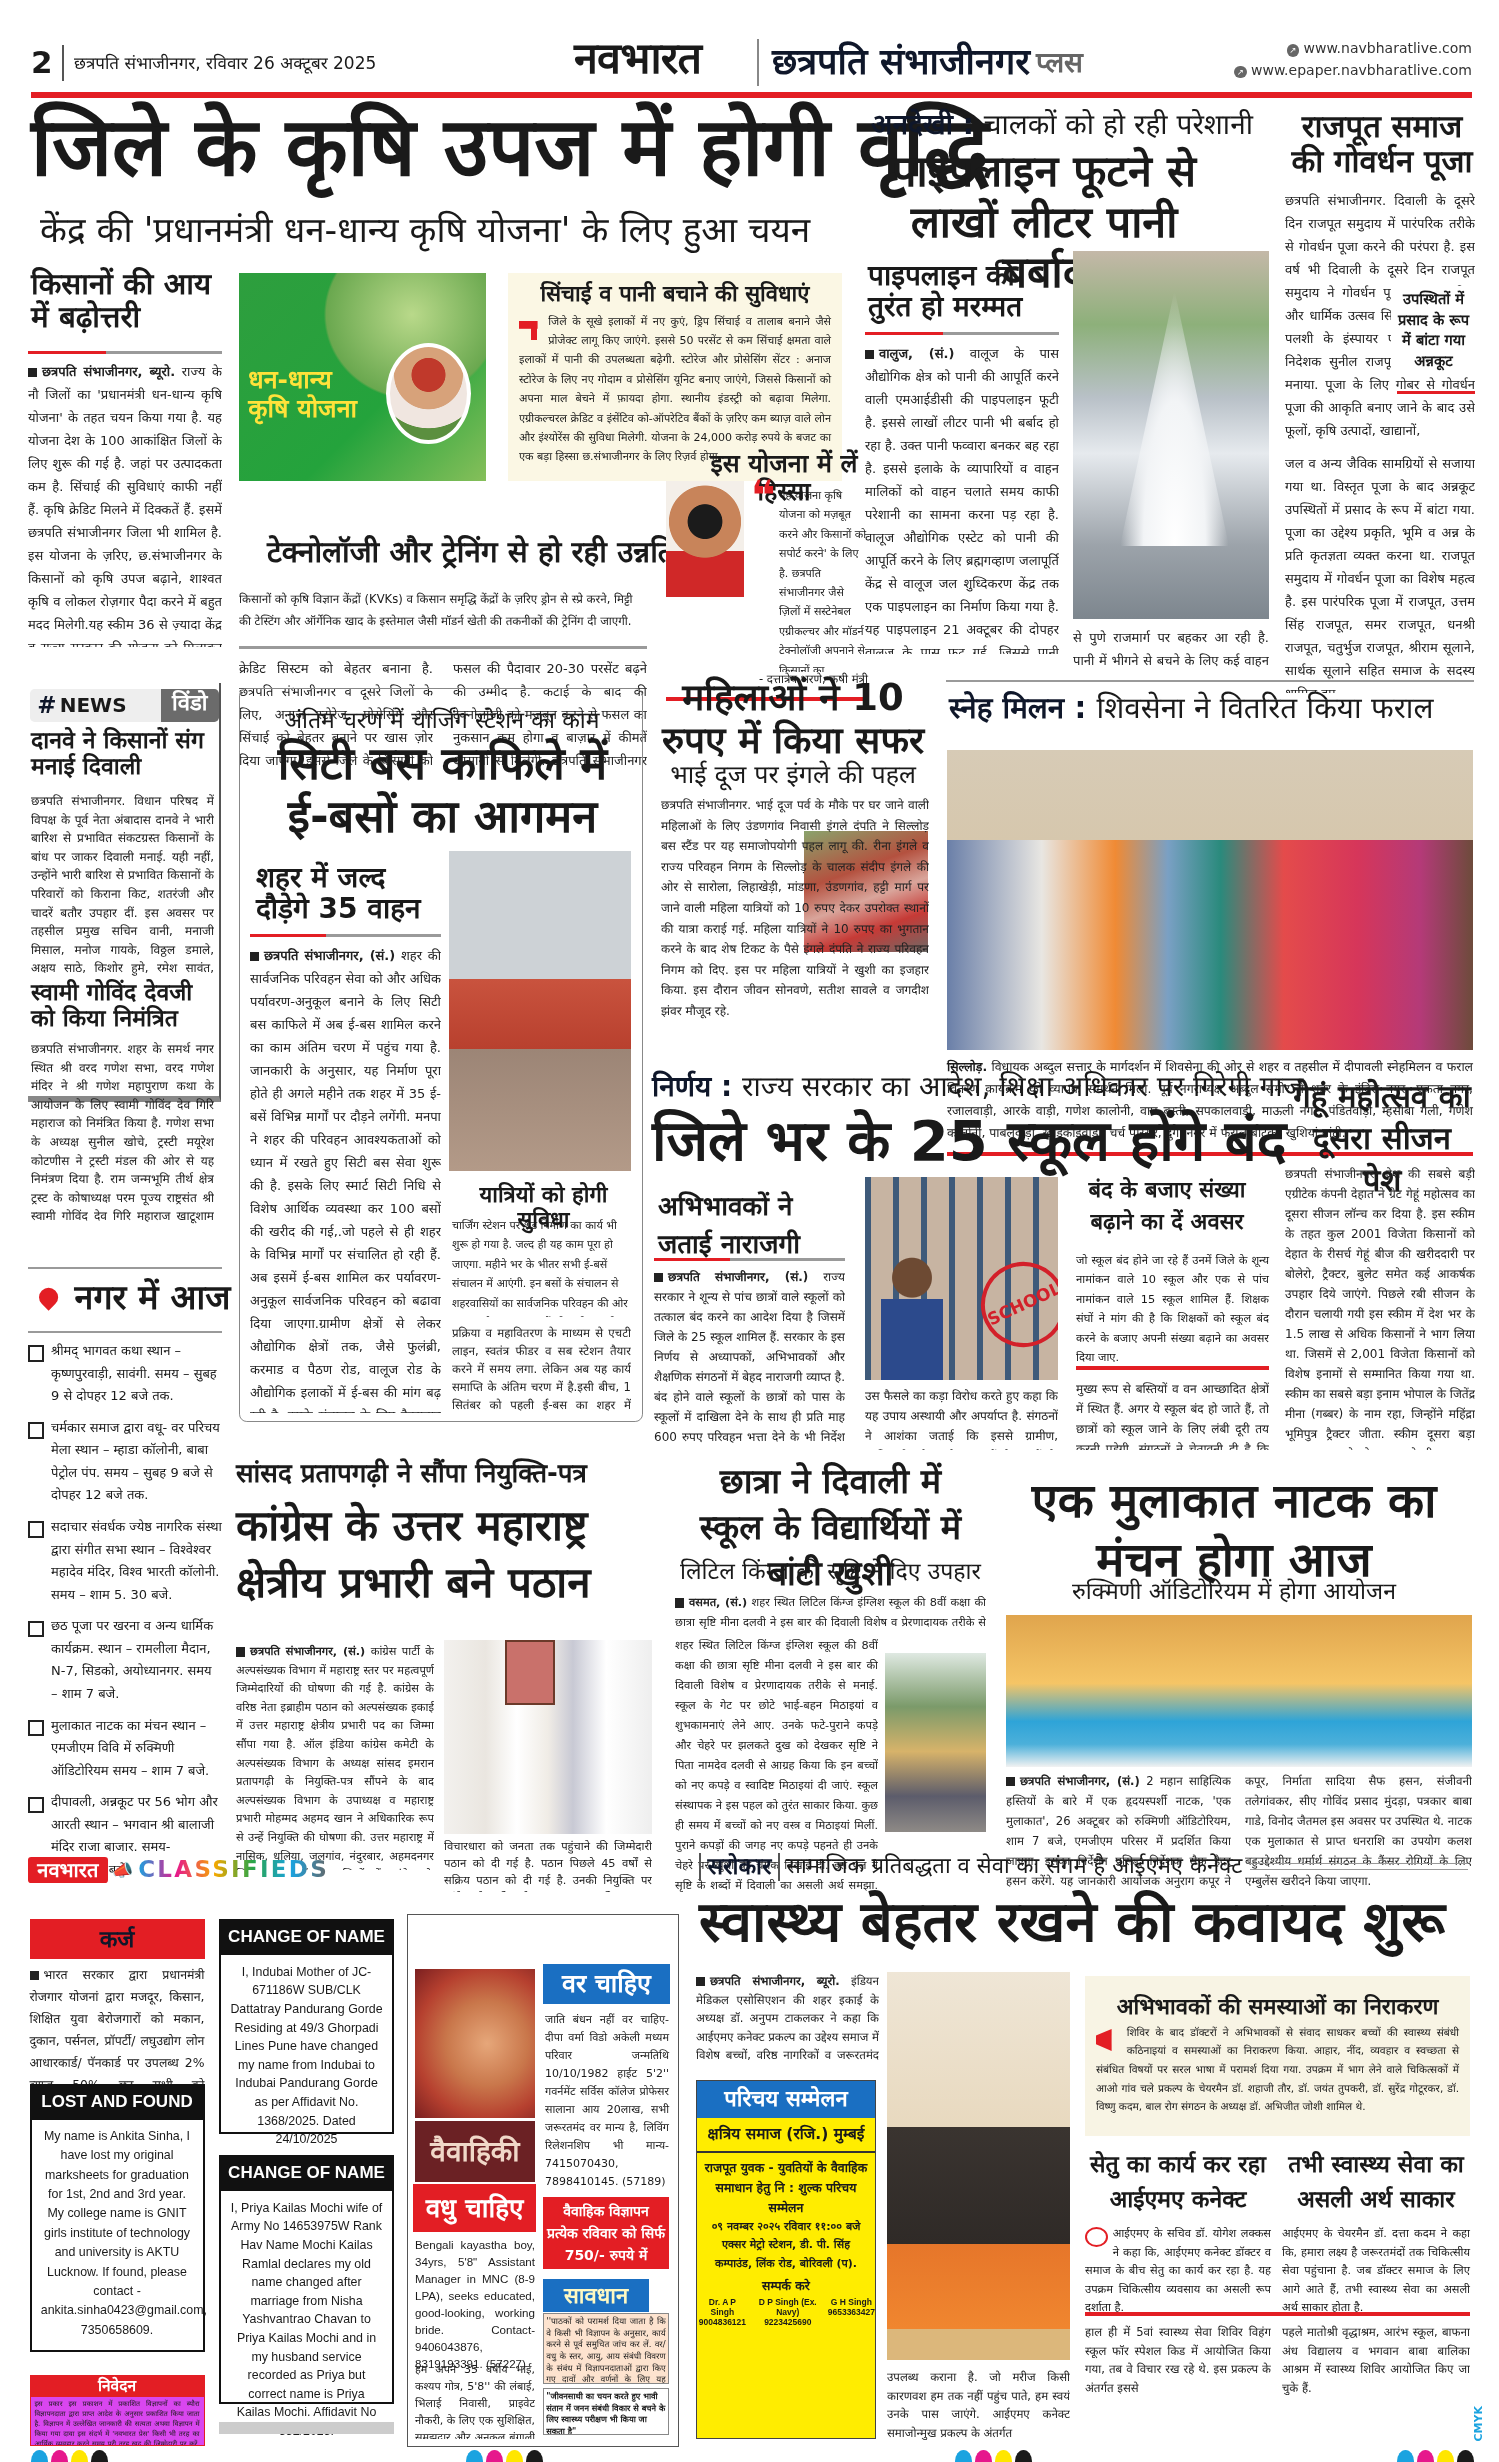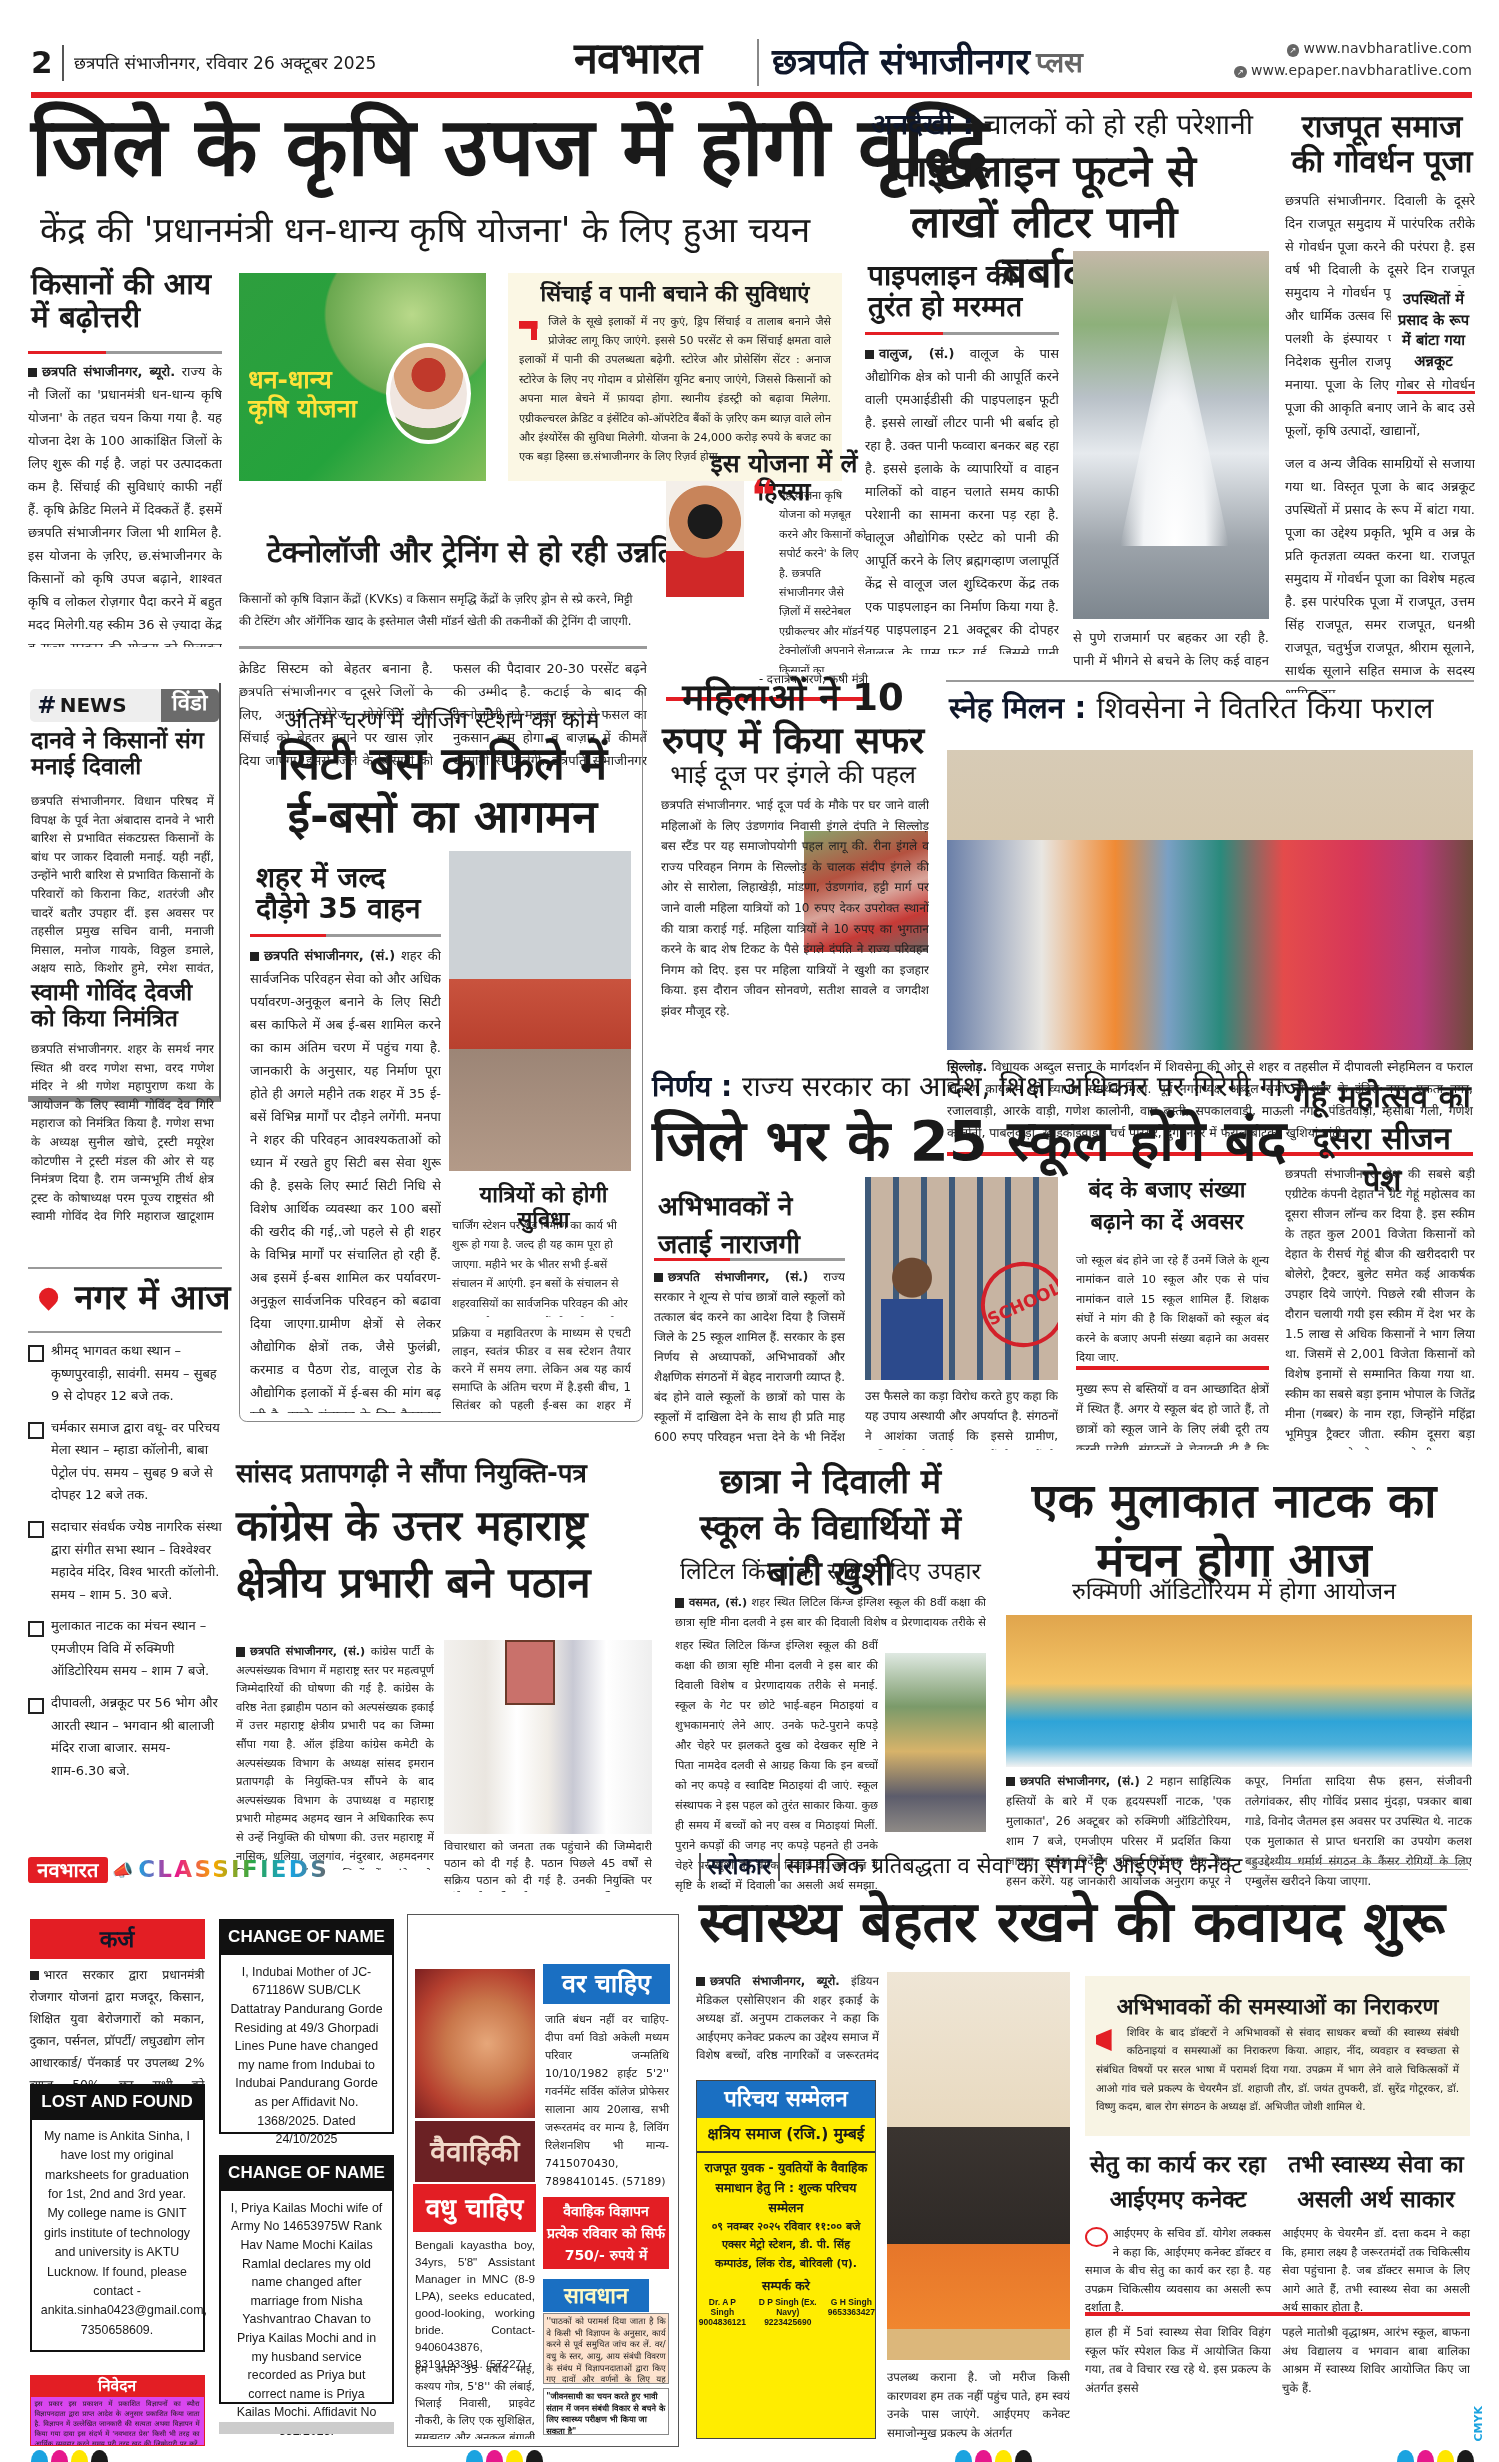--- a/index.html
+++ b/index.html
@@ -113,20 +113,21 @@
 <div class="abs rule-grey" style="left:28px;top:1267px;width:194px;height:1.6px;"></div>
 <div class="abs" style="left:39px;top:1278px;display:flex;align-items:center;">
   <span style="display:inline-block;width:18.6px;height:18.6px;background:#e31e24;border-radius:50% 50% 50% 0;transform:rotate(-45deg);margin-right:17px;"></span>
   <span class="hd" style="font-size:34px;">नगर में आज</span>
 </div>
 <div class="abs rule-grey" style="left:28px;top:1331px;width:194px;height:1.6px;"></div>
 <ul class="abs nagar" style="left:28px;top:1340px;width:194px;">
   <li>श्रीमद् भागवत कथा स्थान – कृष्णपुरवाड़ी, सावंगी. समय – सुबह 9 से दोपहर 12 बजे तक.</li>
   <li>चर्मकार समाज द्वारा वधू- वर परिचय मेला स्थान – म्हाडा कॉलोनी, बाबा पेट्रोल पंप. समय – सुबह 9 बजे से दोपहर 12 बजे तक.</li>
   <li>सदाचार संवर्धक ज्येष्ठ नागरिक संस्था द्वारा संगीत सभा स्थान – विश्वेश्वर महादेव मंदिर, विश्व भारती कॉलोनी. समय – शाम 5. 30 बजे.</li>
+  <li>छठ पूजा पर खरना व अन्य धार्मिक कार्यक्रम. स्थान – रामलीला मैदान, N-7, सिडको, अयोध्यानगर. समय – शाम 7 बजे.</li>
   <li>मुलाकात नाटक का मंचन स्थान – एमजीएम विवि में रुक्मिणी ऑडिटोरियम समय – शाम 7 बजे.</li>
   <li>दीपावली, अन्नकूट पर 56 भोग और आरती स्थान – भगवान श्री बालाजी मंदिर राजा बाजार. समय-शाम-6.30 बजे.</li>
 </ul>
 
 <div class="abs box" style="left:239px;top:688px;width:404px;height:734px;"></div>
 <div class="abs hd" style="left:252px;top:708px;width:380px;font-size:23px;text-align:center;font-weight:normal;">अंतिम चरण में चार्जिंग स्टेशन का काम</div>
 <h2 class="abs hd" style="left:264px;top:737px;width:357px;font-size:45px;text-align:center;line-height:1.18;">सिटी बस काफिले में ई-बसों का आगमन</h2>
 <h3 class="abs hd" style="left:256px;top:862px;width:171px;font-size:28px;">शहर में जल्द दौड़ेगे 35 वाहन</h3>
 <div class="abs accent-rule" style="left:250px;top:934px;width:191px;"></div>
 <div class="abs img" style="left:449px;top:851px;width:182px;height:320px;background:linear-gradient(180deg,#cdd2d6 0,#cdd2d6 40%,#c9533e 40%,#b8402e 62%,#9c8576 62%,#b39a88 100%);"></div>

